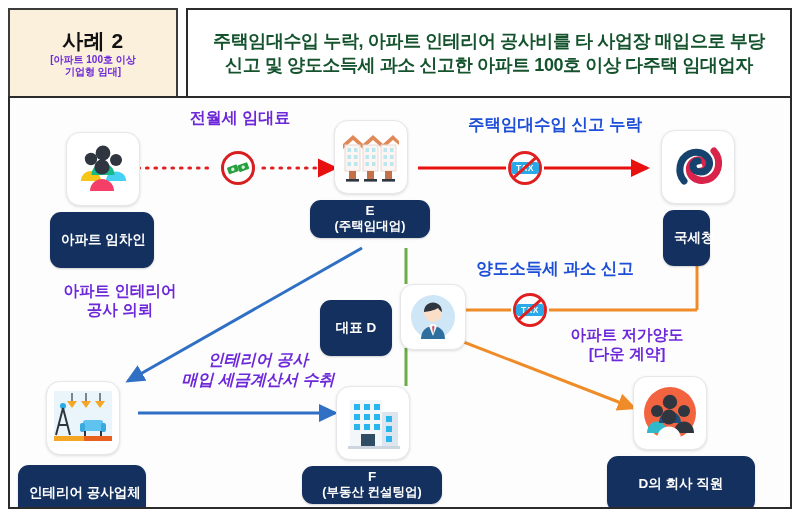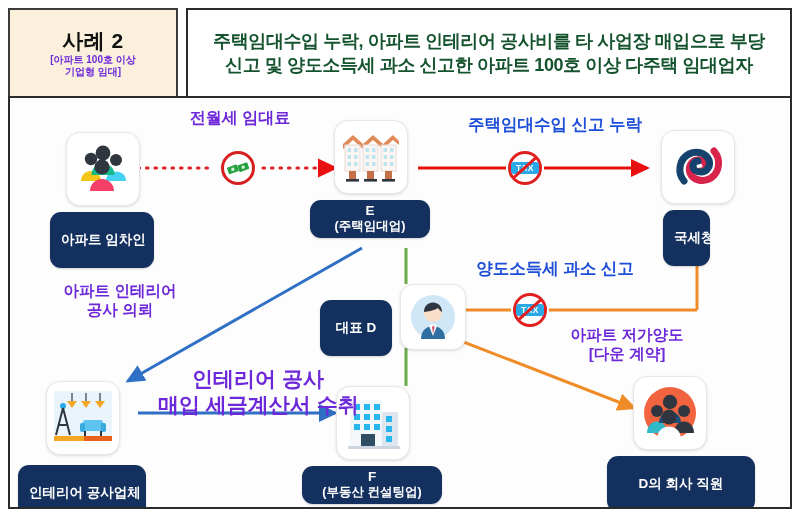--- a/index.html
+++ b/index.html
@@ -289,21 +289,21 @@
 
     <div class="lbl red" style="left:425px;top:16px;width:240px;font-size:16.5px;">주택임대수입 신고 누락</div>
 
     <div class="lbl red" style="left:432px;top:160px;width:226px;font-size:16.5px;">양도소득세 과소 신고</div>
 
     <div class="lbl black" style="left:20px;top:184px;width:180px;font-size:15.5px;">
       <div>아파트 인테리어</div>
       <div>공사 의뢰</div>
     </div>
 
-    <div class="lbl black" style="left:148px;top:268px;width:200px;font-size:21px;">
+    <div class="lbl black" style="left:148px;top:252px;width:200px;font-size:16px;font-style:italic;">
       <div>인테리어 공사</div>
       <div>매입 세금계산서 수취</div>
     </div>
 
     <div class="lbl black" style="left:522px;top:228px;width:190px;font-size:15.5px;">
       <div>아파트 저가양도</div>
       <div>[다운 계약]</div>
     </div>
 
   </div>

